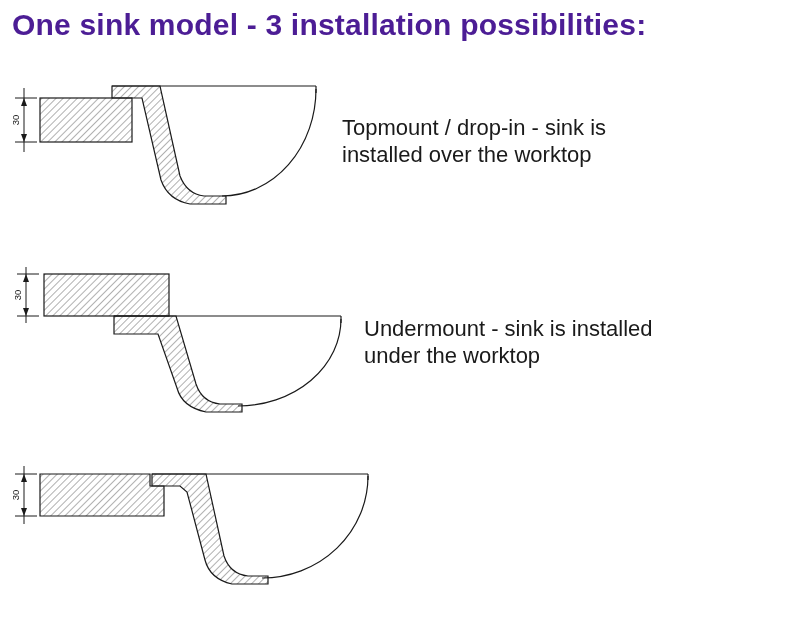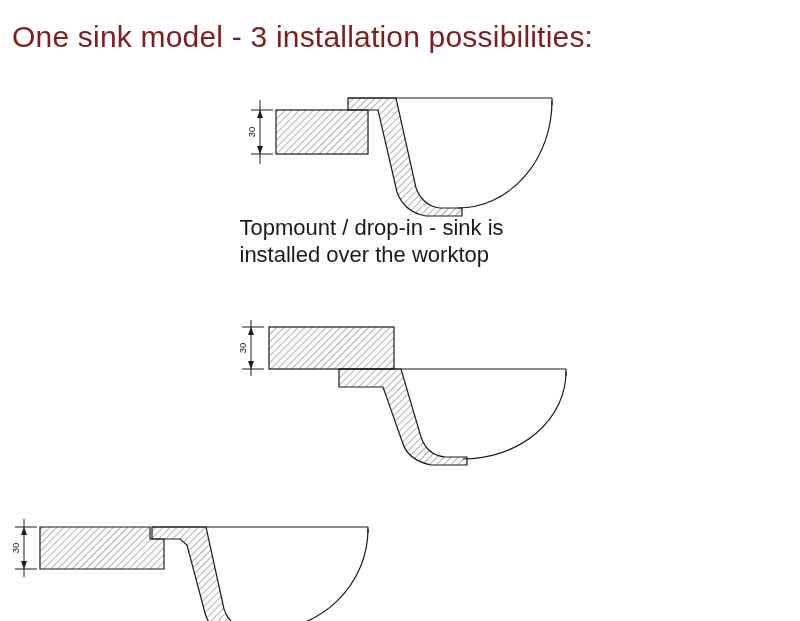--- a/index.html
+++ b/index.html
@@ -3,24 +3,24 @@
 <meta charset="utf-8">
 <style>
   html,body{margin:0;padding:0;background:#ffffff;}
   body{
     width:800px;height:621px;overflow:hidden;
     font-family:"Liberation Sans", sans-serif;
     color:#1a1a1a;
   }
   .page{padding:6px 0 0 10px;}
   h1.title{
-    font-size:30px;font-weight:400;letter-spacing:.2px;
-    margin:14px 0 38px 2px;color:#7f1d1d;
+    font-size:30px;font-weight:700;letter-spacing:.2px;
+    margin:2px 0 38px 2px;color:#4c1d95;
   }
-  .row{display:flex;align-items:center;flex-direction:column;}
+  .row{display:flex;align-items:center;}
   .row-1{margin-bottom:50px;}
   .row-2{margin-bottom:46px;}
   .row-3{align-items:flex-start;}
   .row svg{flex:0 0 auto;display:block;}
   .label{
     font-size:22px;line-height:1.24;width:345px;
     margin-left:14px;color:#1a1a1a;
   }
   .row-1 .label{margin-top:-14px;}
   .row-3 .label{margin-top:4px;margin-left:6px;}
@@ -82,20 +82,21 @@
       <g>
         <rect x="34" y="8" width="125" height="42" fill="url(#hatch-b)" stroke="#1a1a1a" stroke-width="1.2"></rect>
       </g>
       <g>
         <path d="M104,50 L166,50 L186,118 Q192,136 210,138 L232,138 L232,146 L196,146 Q172,141 167,122 L148,68 L104,68 Z" fill="url(#hatch-b)" stroke="#1a1a1a" stroke-width="1.2"></path>
         <line class="outline" x1="104" y1="50" x2="331" y2="50"></line>
         <line class="outline" x1="331" y1="50" x2="331" y2="57"></line>
         <path class="outline" d="M331,53 A 103 87 0 0 1 228,140"></path>
       </g>
     </svg>
+    <div class="label">Undermount - sink is installed under the worktop</div>
   </div>
 
   <div class="row row-3">
     <svg width="368" height="128" viewBox="0 0 368 128" xmlns="http://www.w3.org/2000/svg">
       <defs>
         <pattern id="hatch-c" width="5" height="5" patternUnits="userSpaceOnUse" patternTransform="rotate(45)">
           <line x1="0" y1="0" x2="0" y2="5" stroke="#3a3a3a" stroke-width="0.8"></line>
         </pattern>
       </defs>
       <g>

